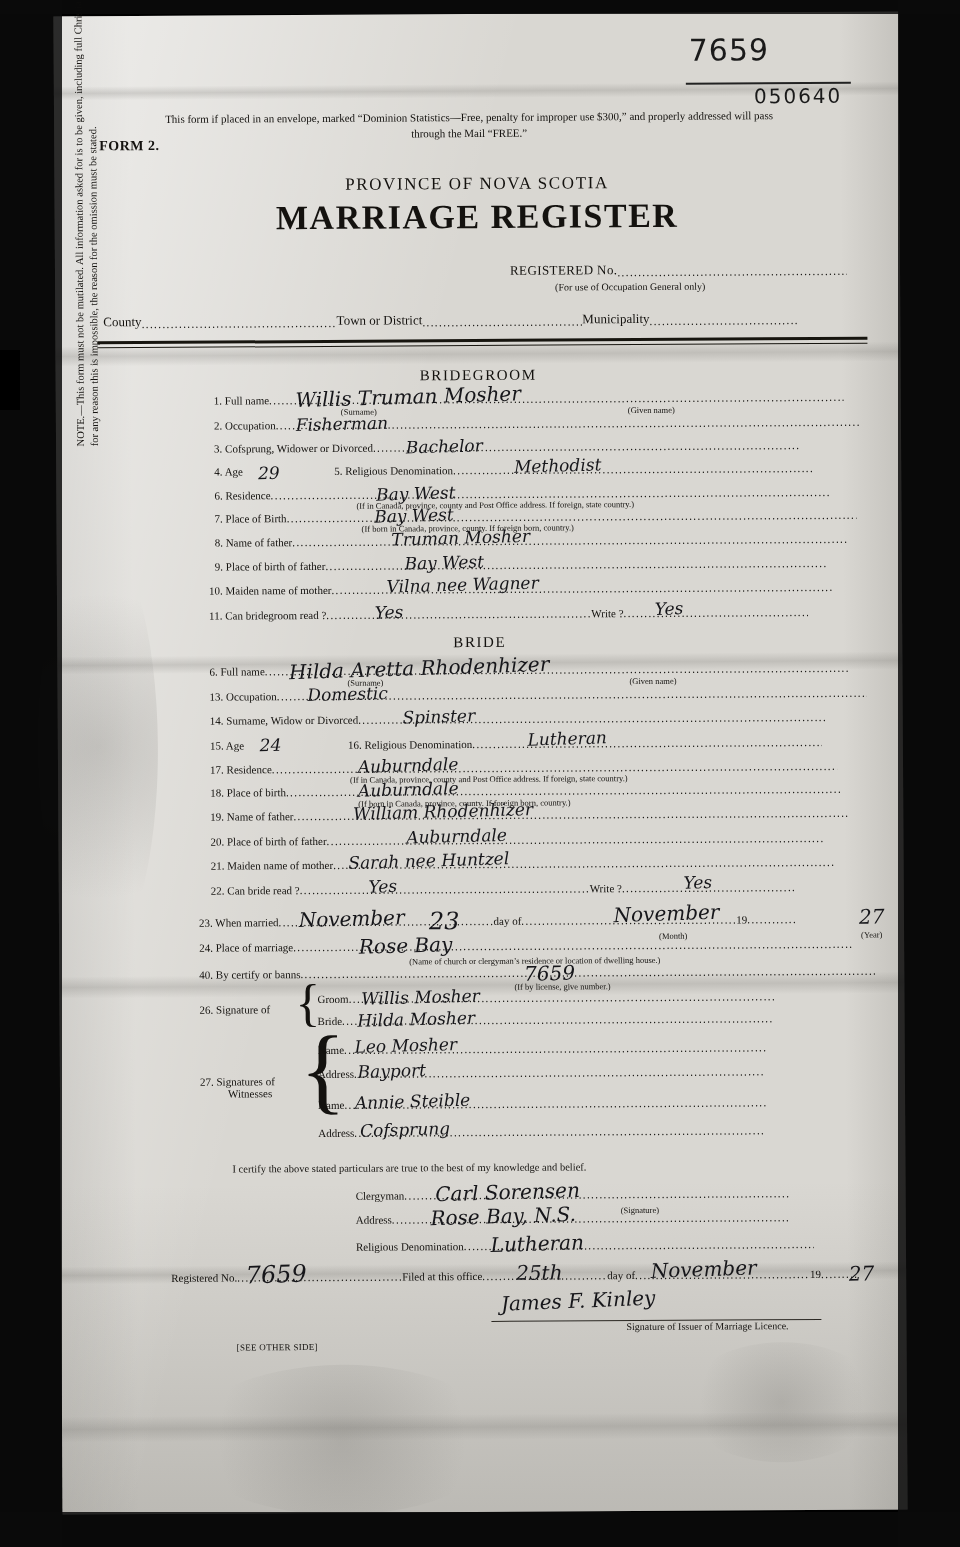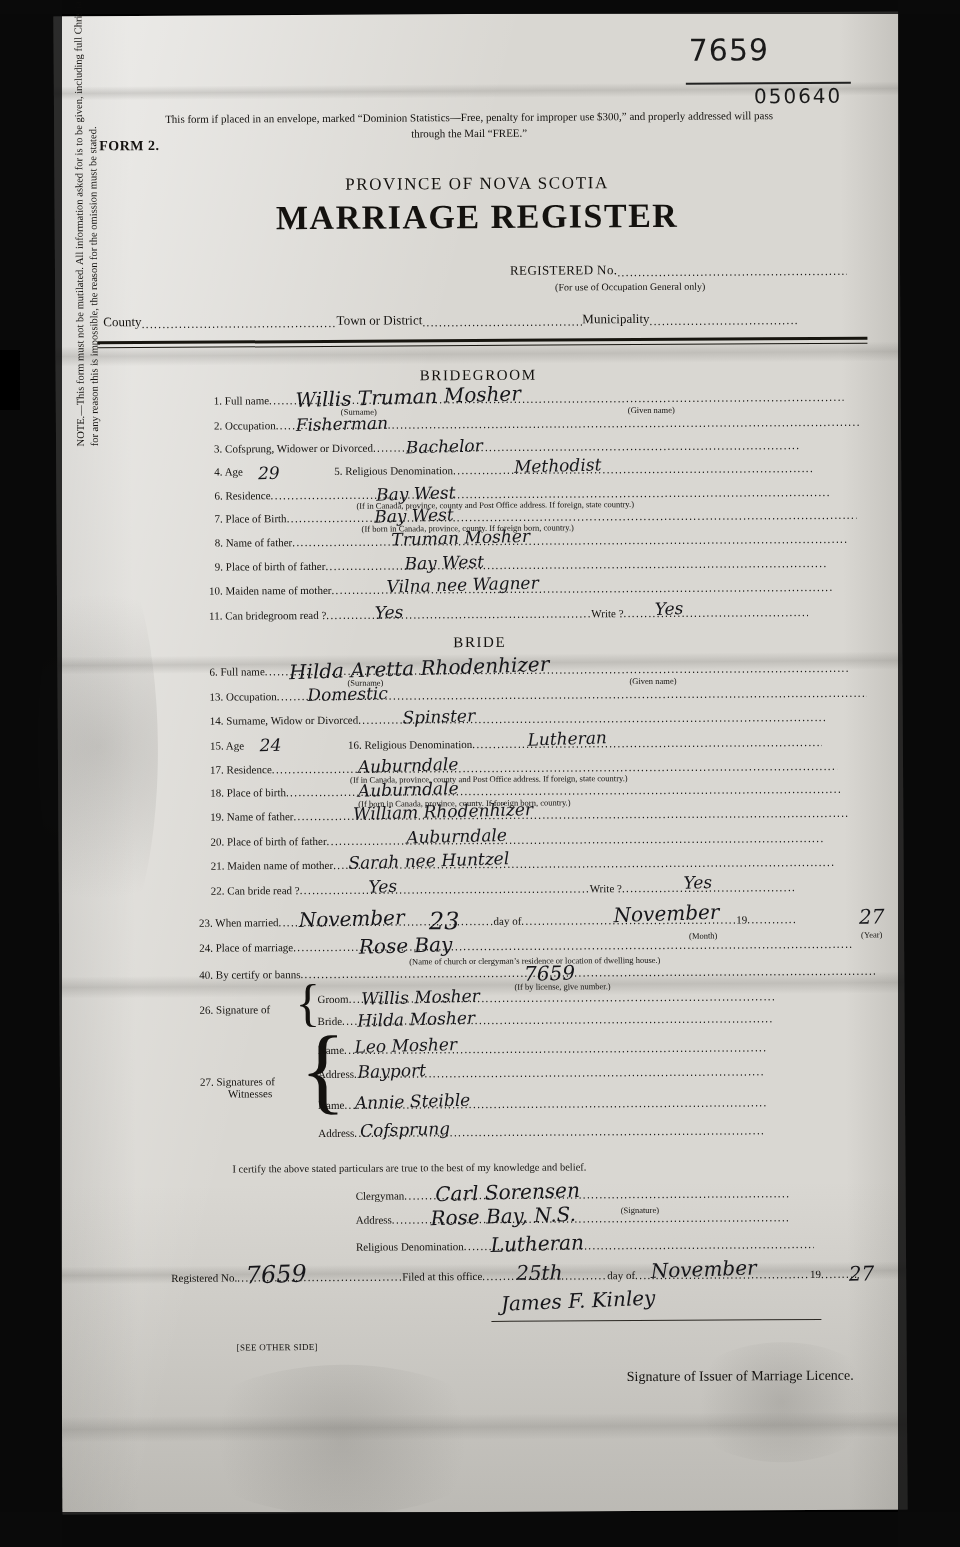--- a/index.html
+++ b/index.html
@@ -60,21 +60,21 @@
     position: absolute;
     left: 0; top: 0;
     width: 845px;
     height: 1498px;
     color: #14120f;
   }
 
   
   .t { position: absolute; white-space: nowrap; }
   .small { font-size: 10.5px; }
-  .tiny { font-size: 14px; margin-top: 48px; }
+  .tiny { font-size: 10px; }
 
   .archnum {
     position: absolute;
     font-family: "DejaVu Sans", sans-serif;
     color: #1a1a1a;
     font-size: 30px;
     letter-spacing: 1px;
   }
   .archnum.small2 { font-size: 20px; letter-spacing: 2px; }
   .archline { position: absolute; background: #222; height: 2px; }
@@ -386,21 +386,21 @@
       <div class="hand h2" style="left:625px; top:860px; transform:rotate(-1.4deg);">Yes</div>
 
       <div class="fieldrow" style="left:140px; top:901px;">
         <span>23.</span>
         <span>When married</span><span class="dots" style="width:215px;">......................................................</span><span>day of</span><span class="dots" style="width:215px;">......................................................</span><span>19</span><span class="dots" style="width:52px;">............</span>
       </div>
       <div class="hand h1" style="left:240px; top:893px; transform:rotate(-1.3deg);">November</div>
       <div class="hand big" style="left:370px; top:893px;">23</div>
       <div class="hand h1" style="left:555px; top:890px; transform:rotate(-1.6deg);">November</div>
       <div class="hand h1" style="left:800px; top:893px;">27</div>
-      <div class="sub" style="left:600px; top:918px;margin-left:30px;">(Month)</div>
+      <div class="sub" style="left:600px; top:918px;">(Month)</div>
       <div class="sub" style="left:802px; top:918px;">(Year)</div>
 
       <div class="fieldrow" style="left:140px; top:926px;">
         <span>24.</span>
         <span>Place of marriage</span><span class="dots" style="width:560px;">..........................................................................................................................................</span>
       </div>
       <div class="hand h1" style="left:300px; top:920px; transform:rotate(-1.3deg);">Rose Bay</div>
       <div class="sub" style="left:350px; top:942px;">(Name of church or clergyman’s residence or location of dwelling house.)</div>
 
       <div class="fieldrow" style="left:140px; top:953px;">

